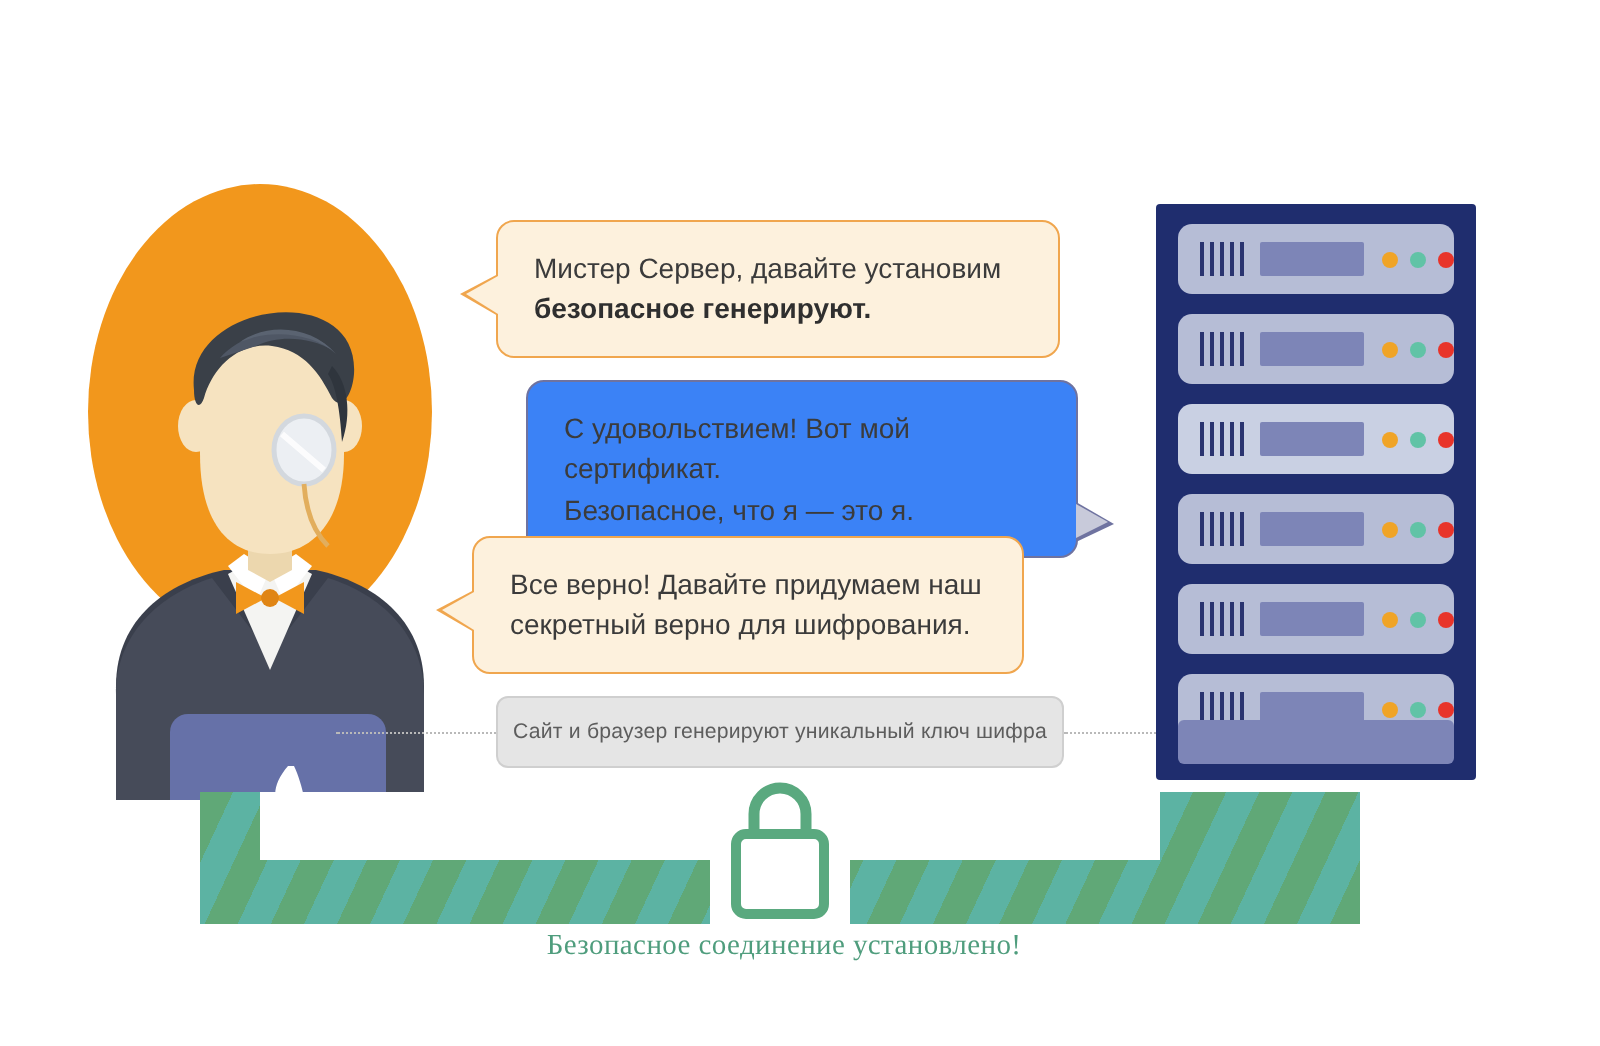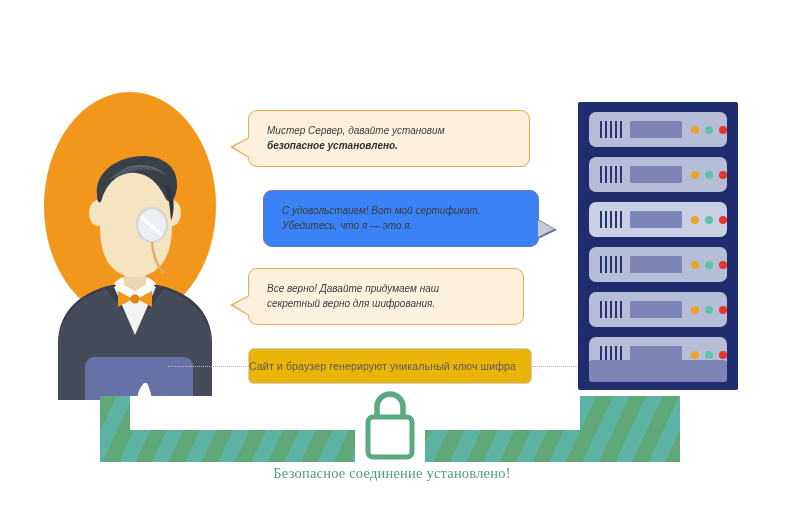--- a/index.html
+++ b/index.html
@@ -38,21 +38,21 @@
   .unit-leds{display:flex;gap:6px;margin-left:9px;}
   .unit-leds i{display:block;width:8px;height:8px;border-radius:50%;}
   .blank-panel{
     position:absolute;left:11px;bottom:8px;width:138px;height:22px;
     background:#7d85b7;border-radius:3px;
   }
 
   
   .bubble{
     position:absolute;box-sizing:border-box;border-radius:9px;
-    padding:13px 18px;line-height:1.45;font-size:10px;color:#3b3b3b;font-style:italic;
+    padding:13px 18px;line-height:1.45;font-size:14px;color:#3b3b3b;
   }
   .bubble.cream{background:#fdf1dd;border:1.4px solid #f0a64e;}
   .bubble.blue{background:#3b82f6;border:1.4px solid #6f73a0;}
   .bubble b{font-weight:bold;color:#2f2f2f;}
   
   .tail{position:absolute;width:0;height:0;}
   .tail-left-out{
     left:-19px;top:26px;
     border-top:10px solid transparent;border-bottom:11px solid transparent;
     border-right:19px solid #f0a64e;
@@ -69,22 +69,22 @@
   }
   .tail-right-in{
     right:-16px;bottom:9px;
     border-top:9px solid transparent;border-bottom:8px solid transparent;
     border-left:16px solid #c8cada;
   }
 
   
   .keybox{
     position:absolute;left:248px;top:348px;width:284px;height:36px;
-    box-sizing:border-box;background:#eab308;border:1.2px solid #cfcfcf;
-    border-radius:6px;display:flex;align-items:center;
+    box-sizing:border-box;background:#e5e5e5;border:1.2px solid #cfcfcf;
+    border-radius:6px;display:flex;align-items:center;justify-content:center;
     font-size:10.6px;color:#5d5d5d;letter-spacing:.1px;
   }
   .dotline{
     position:absolute;top:366px;height:0;
     border-top:1.6px dotted #b9b9b9;
   }
   .dotline.left{left:168px;width:80px;}
   .dotline.right{left:532px;width:46px;}
 
   
@@ -248,31 +248,31 @@
           <i style="background:#e8342a"></i>
         </span>
     </div>
     <div class="blank-panel"></div>
   </div>
 
   <div class="bubble cream" style="left:248px;top:110px;width:282px;">
     <span class="tail tail-left-out"></span>
     <span class="tail tail-left-in"></span>
     <div>Мистер Сервер, давайте установим</div>
-    <div><b>безопасное установлено.</b></div>
+    <div><b>безопасное генерируют.</b></div>
   </div>
 
   <div class="bubble blue" style="left:263px;top:190px;width:276px;">
     <span class="tail tail-right-out"></span>
     <span class="tail tail-right-in"></span>
     <div>С удовольствием! Вот мой сертификат.</div>
-    <div>Убедитесь, что я — это я.</div>
-  </div>
-
-  <div class="bubble cream" style="left:248px;top:268px;width:276px;">
+    <div>Безопасное, что я — это я.</div>
+  </div>
+
+  <div class="bubble cream" style="left:236px;top:268px;width:276px;">
     <span class="tail tail-left-out"></span>
     <span class="tail tail-left-in"></span>
     <div>Все верно! Давайте придумаем наш</div>
     <div>секретный верно для шифрования.</div>
   </div>
 
   <div class="dotline left"></div>
   <div class="dotline right"></div>
   <div class="keybox">
     <span>Сайт и браузер генерируют уникальный ключ шифра</span>

